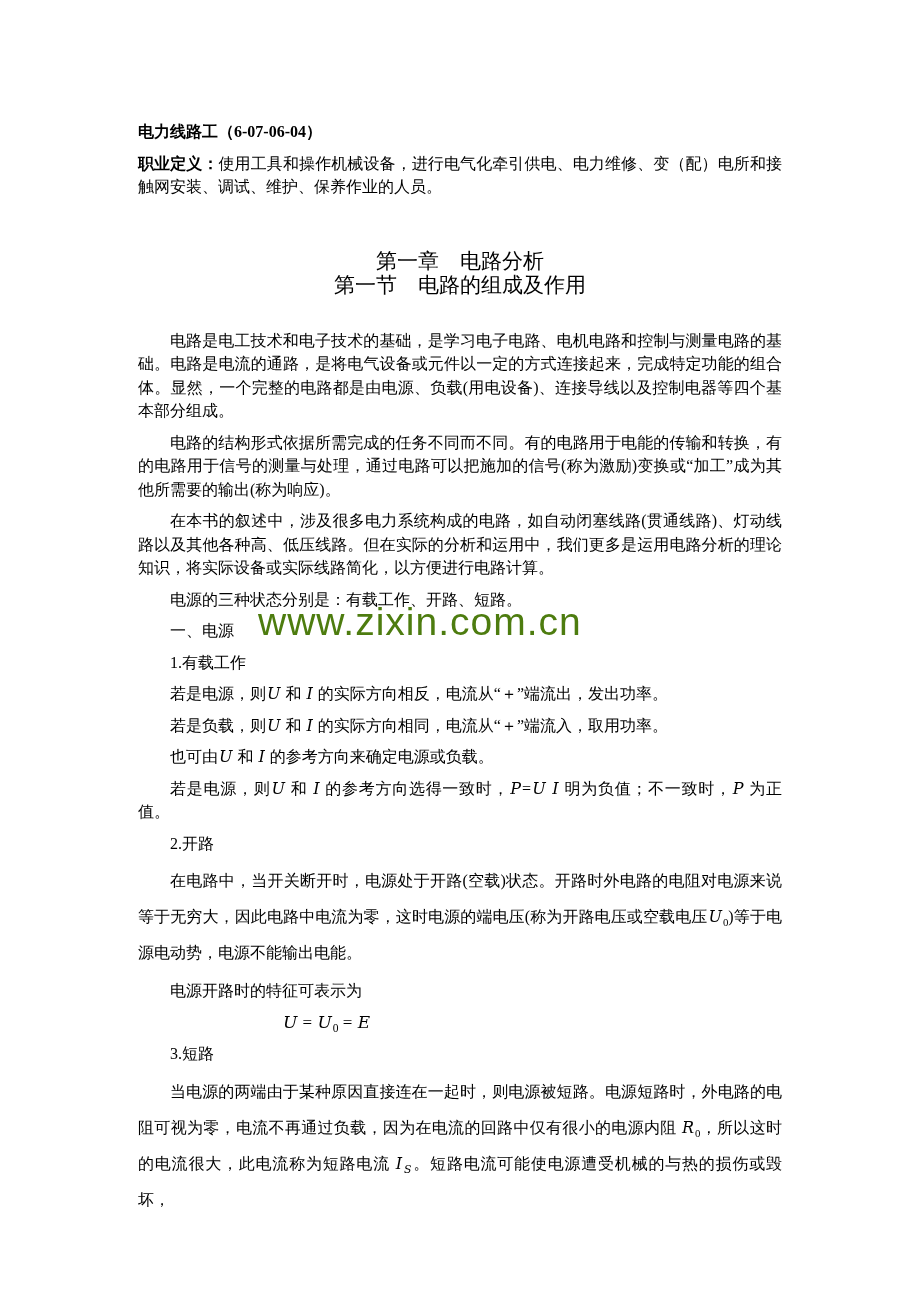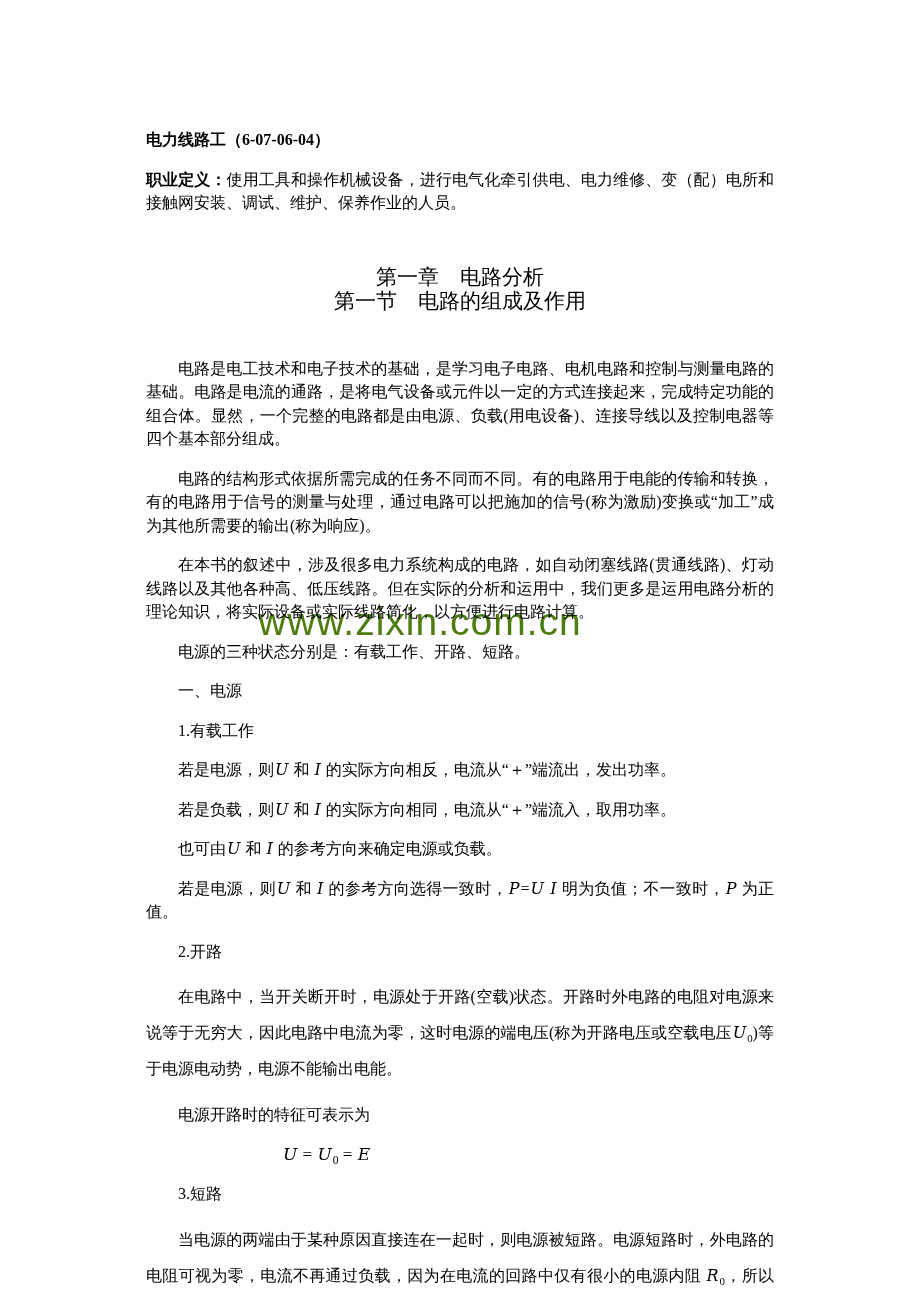--- a/index.html
+++ b/index.html
@@ -23,32 +23,32 @@
   }
   .doc {
     position: absolute;
     left: 130px; top: 112px;
     width: 660px;
     font-size: 16px;
     line-height: 23.5px;
     text-align: justify;
     z-index: 1;
   }
-  .doc p { margin: 16px; }
+  .doc p { margin: 8px; }
   .intro { text-indent: 0; }
   .bold, .intro b { font-weight: bold; }
   h1.chapter, h2.section {
     font-size: 21px;
     line-height: 24px;
     text-align: center;
     font-weight: normal;
     margin: 0;
   }
   h1.chapter { margin-top: 50px; }
-  h2.section { margin-bottom: 44px; }
+  h2.section { margin-bottom: 32px; }
   p.body { text-indent: 2em; }
   p.loose { line-height: 36px; text-indent: 2em; }
   p.eq {
     margin: 6px 0;
     padding-left: 152px;
     font-size: 17px;
     text-indent: 0;
     text-align: left;
   }
   .var {

